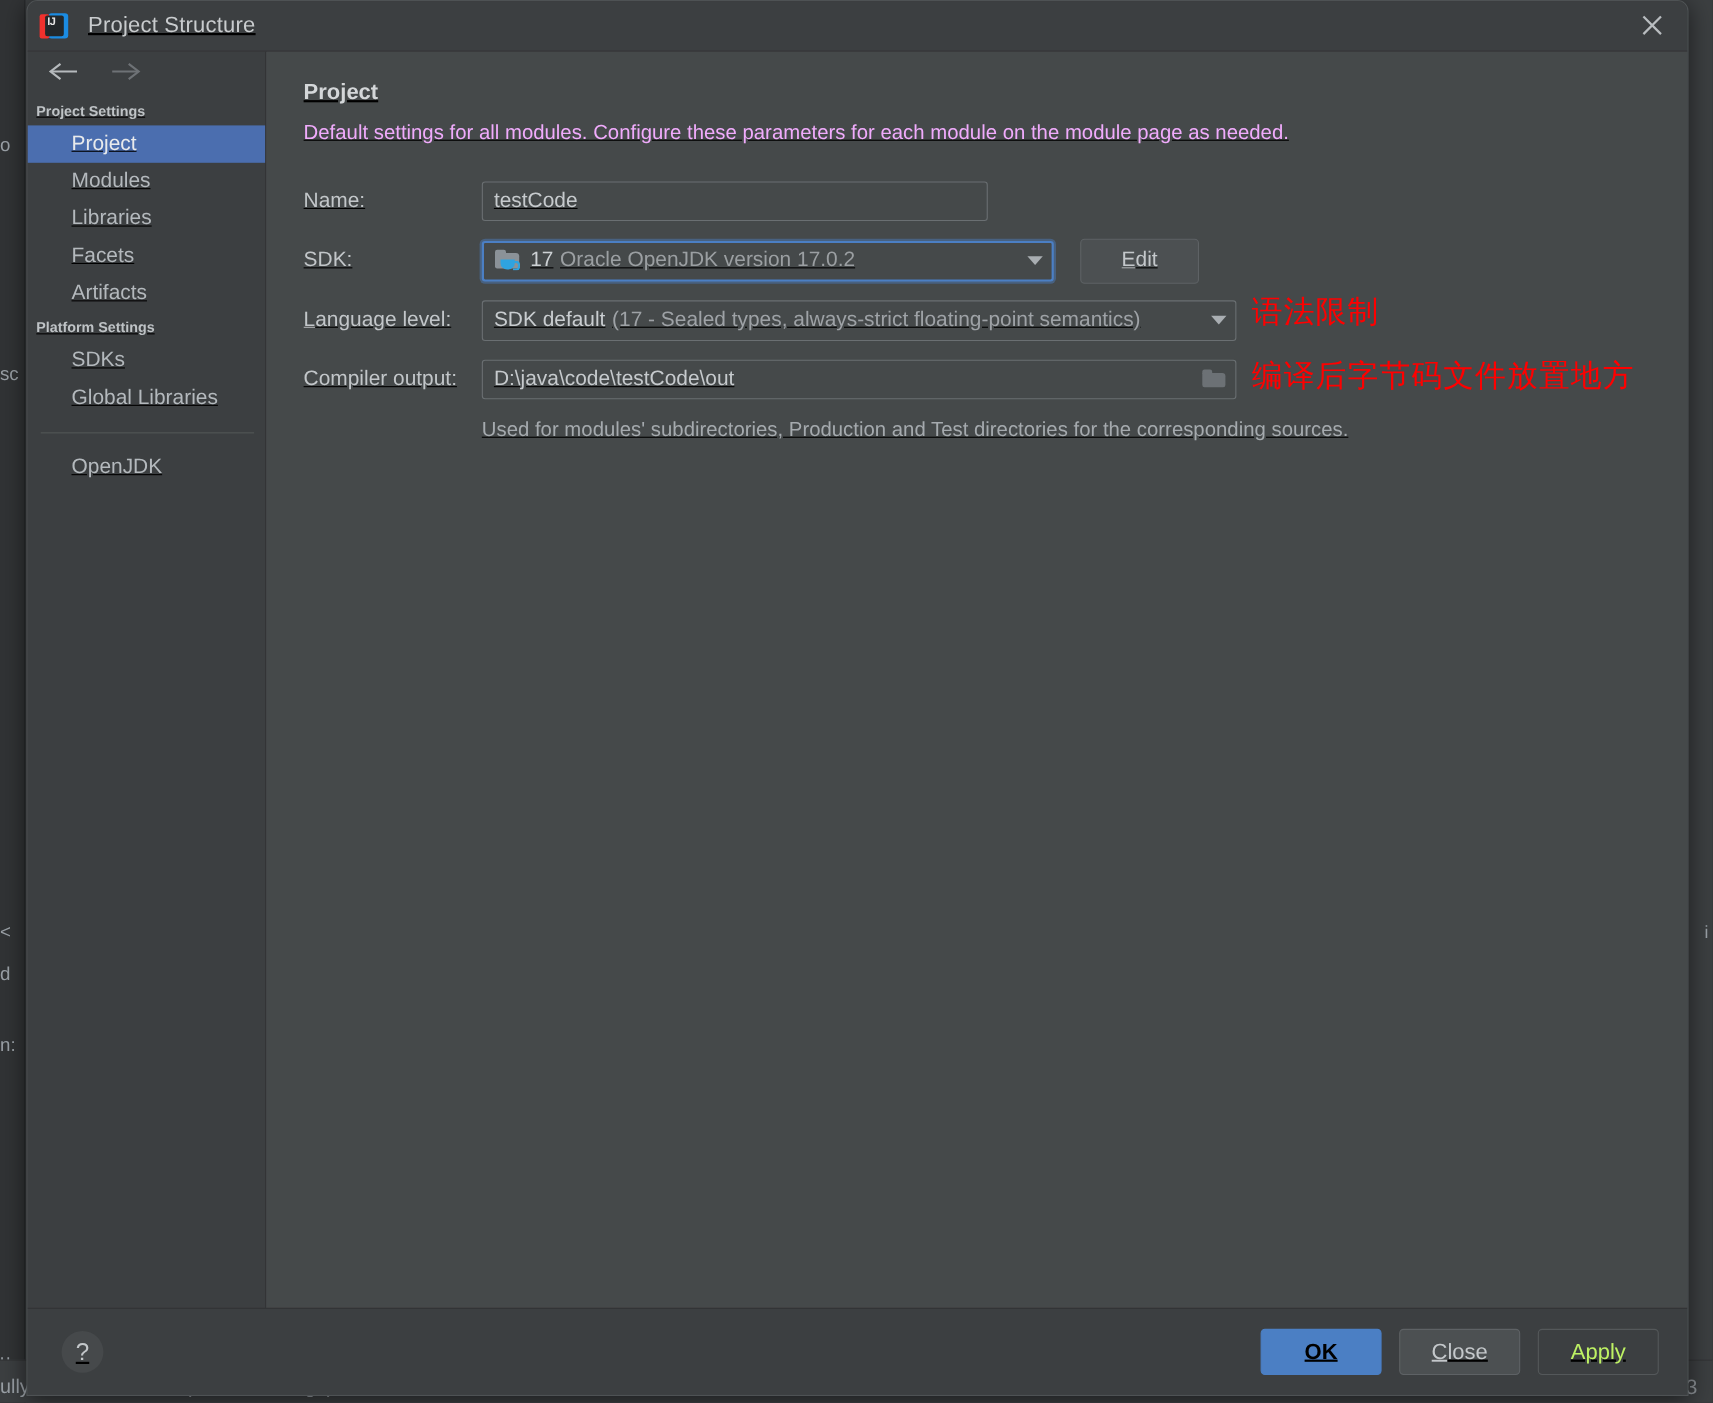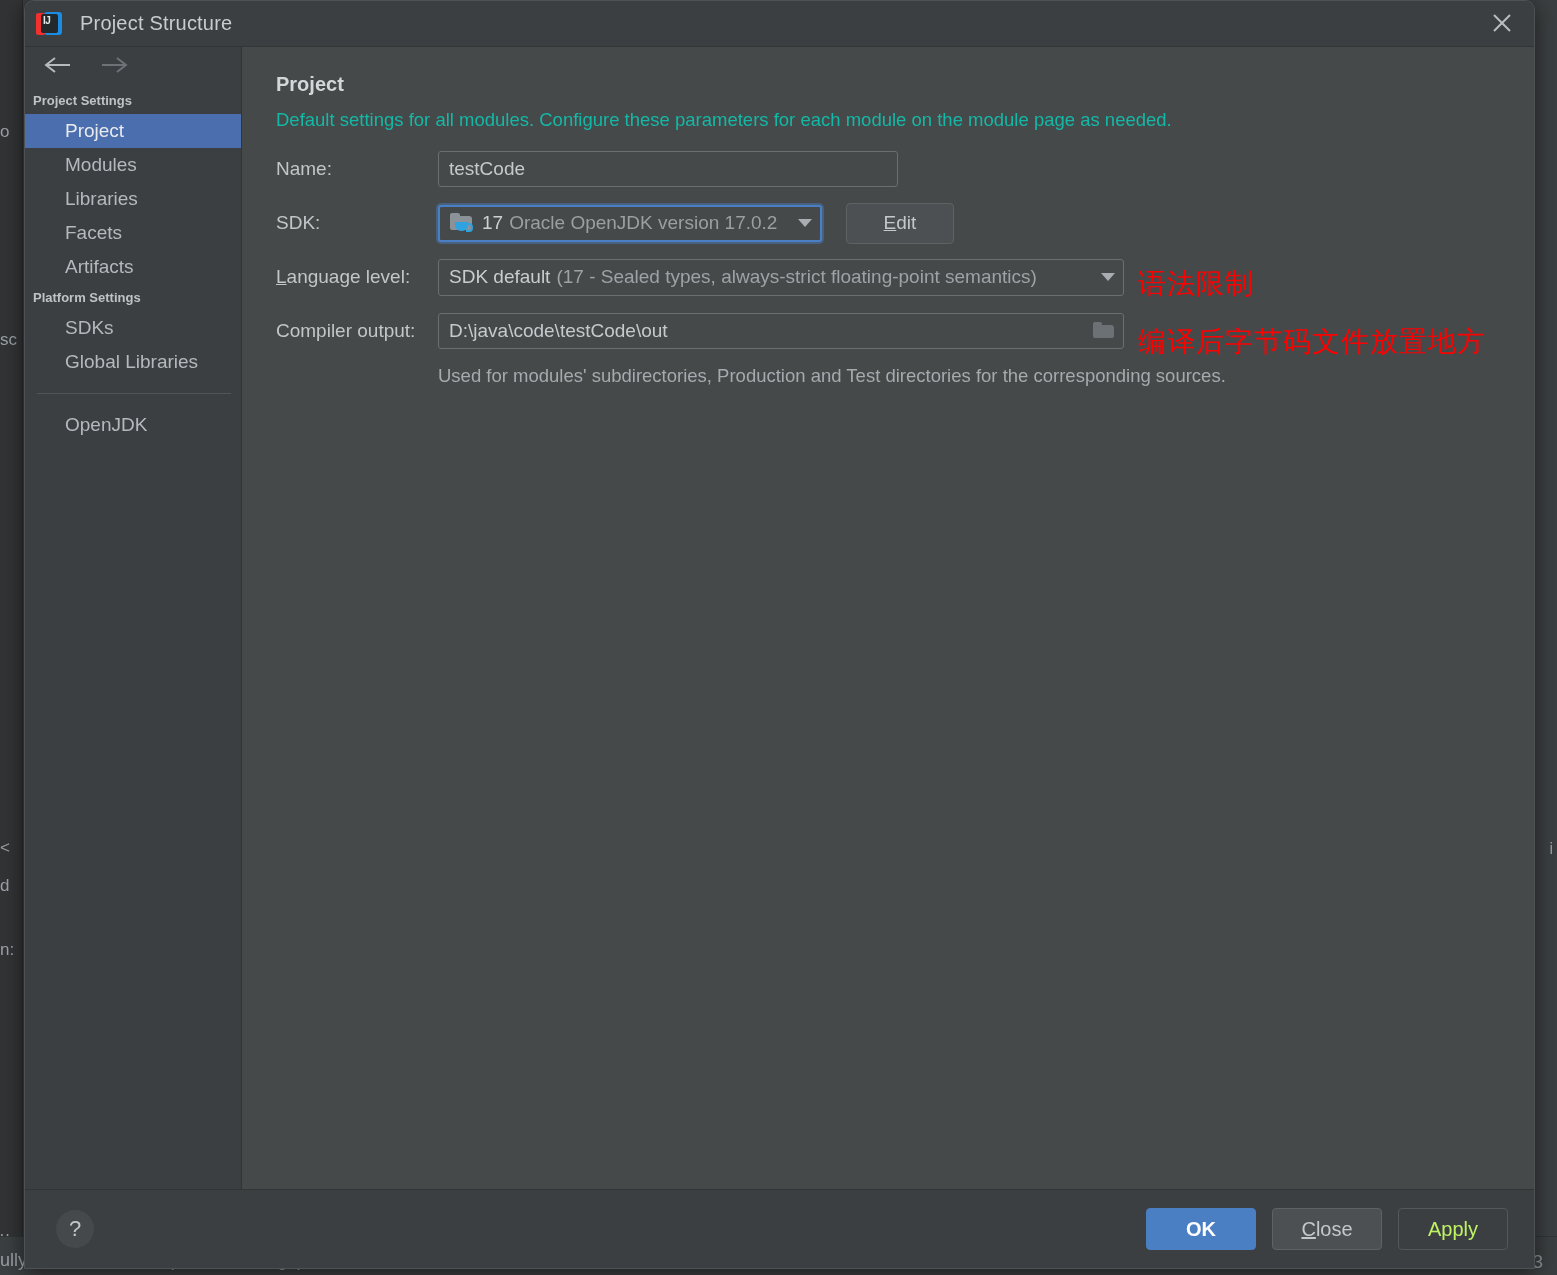--- a/index.html
+++ b/index.html
@@ -84,20 +84,21 @@
     top: 0;
     width: 1509px;
     height: 1267px;
     background: #3c3f41;
     border: 1px solid #4e5254;
     border-radius: 10px 10px 0 0;
     box-shadow: 0 4px 22px rgba(0,0,0,0.55);
     overflow: hidden;
     display: flex;
     flex-direction: column;
+    text-decoration: underline;
   }
 
   .titlebar {
     position: relative;
     height: 45px;
     min-height: 45px;
     background: #3c3f41;
     border-bottom: 1px solid #323436;
     display: flex;
     align-items: center;
@@ -205,23 +206,23 @@
     position: relative;
     overflow: hidden;
   }
   .content-title {
     color: #d4d7d9;
     font-size: 20px;
     font-weight: bold;
     margin: 0 0 13px 0;
   }
   .content-sub {
-    color: #14b8a6;
+    color: #f0abfc;
     font-size: 18.5px;
-    margin-bottom: 18px;
+    margin-bottom: 32px;
   }
   .form-row {
     display: flex;
     align-items: center;
     margin-bottom: 14px;
     height: 40px;
   }
   .form-label {
     color: #c2c6c9;
     font-size: 19px;
@@ -254,21 +255,21 @@
     align-items: center;
     padding: 0 8px 0 10px;
     box-sizing: border-box;
     position: relative;
     cursor: pointer;
   }
   .combo.focused {
     border: 2px solid #4b7fc4;
     box-shadow: 0 0 0 2px rgba(75,127,196,0.45);
   }
-  #sdk-combo { width: 384px; }
+  #sdk-combo { width: 520px; }
   #lang-combo { width: 686px; }
 
   .combo-arrow {
     margin-left: auto;
     width: 0; height: 0;
     border-left: 7px solid transparent;
     border-right: 7px solid transparent;
     border-top: 8px solid #a9aeb2;
   }
   .sdk-icon {
@@ -414,21 +415,21 @@
     font-size: 20px;
     display: flex;
     align-items: center;
     justify-content: center;
     cursor: pointer;
     box-sizing: border-box;
   }
   .btn .mn { text-decoration: underline; }
   .btn-primary {
     background: #4b7fc4;
-    color: #ffffff;
+    color: #000000;
     border: 1px solid #4b7fc4;
     font-weight: bold;
   }
   .btn-default {
     background: #4c5052;
     color: #c4c8cb;
     border: 1px solid #5e6265;
   }
   .btn-disabled {
     background: #3c3f41;

